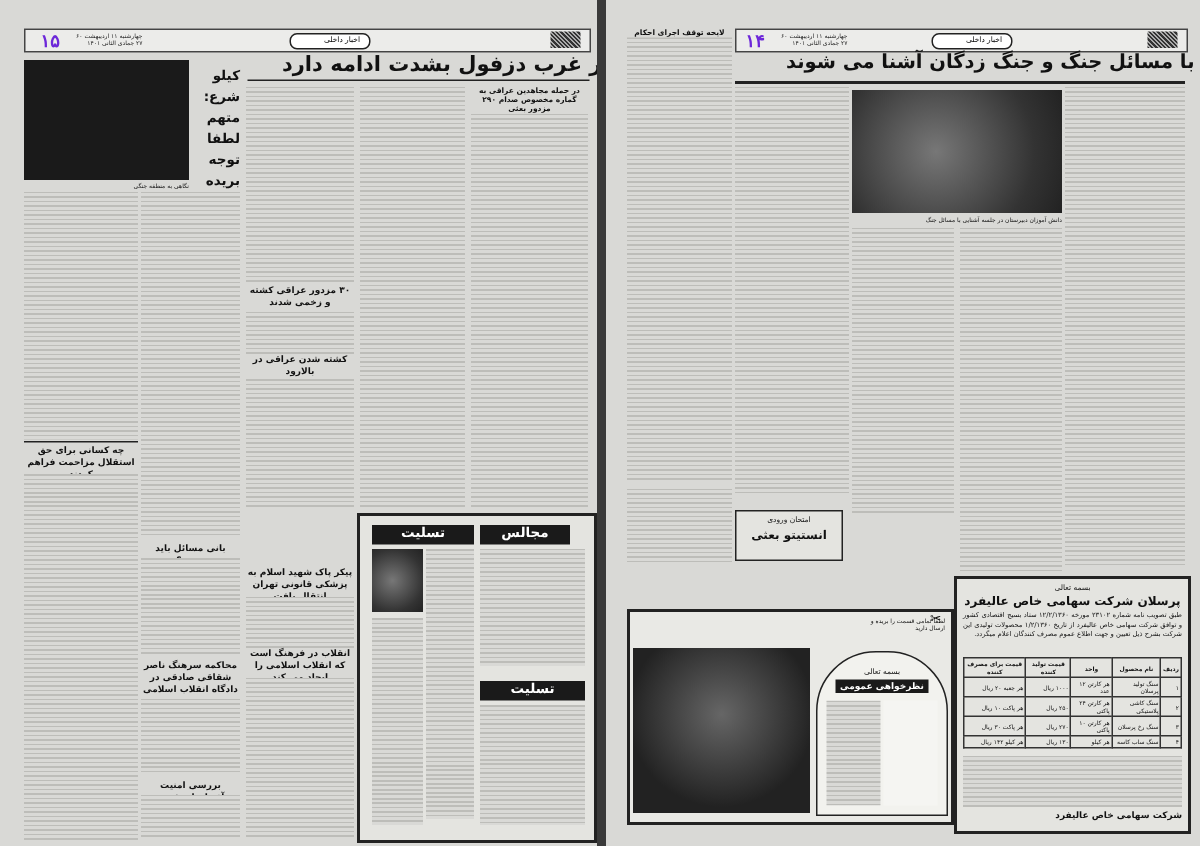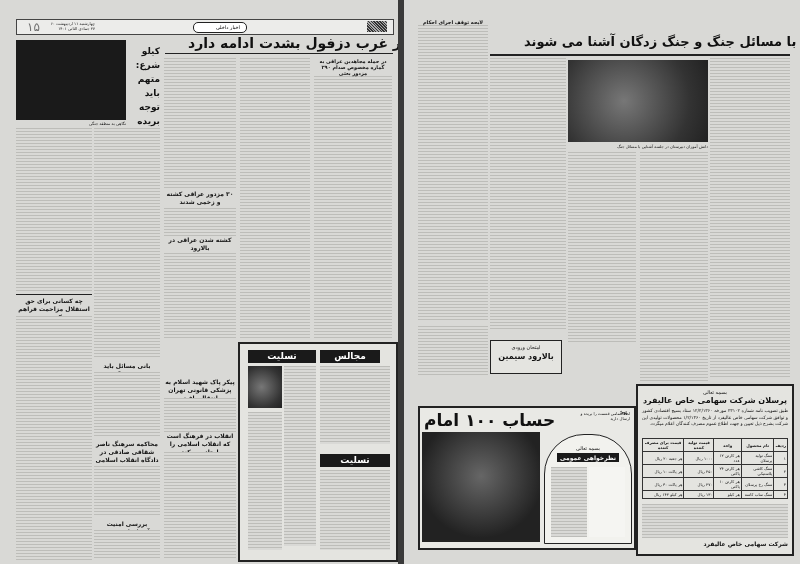--- a/index.html
+++ b/index.html
@@ -2,21 +2,21 @@
 <html><head>
 <meta charset="utf-8">
 <style>
   html,body{margin:0;padding:0;}
   body{width:800px;height:564px;background:#8a8a8a;position:relative;overflow:hidden;font-family:"DejaVu Sans",sans-serif;}
   .page{position:absolute;top:0;height:564px;background:#d9d9d6;overflow:hidden;}
   .page.left{left:0;width:398px;}
   .page.right{left:404px;width:396px;}
   .gutter{position:absolute;left:398px;top:0;width:6px;height:564px;background:#3a3a3a;}
   .masthead{position:absolute;top:19px;height:14px;border:1px solid #444;background:#ececea;}
-  .pg-num{position:absolute;top:0px;font-size:12px;font-weight:normal;color:#737373;font-family:"DejaVu Serif",serif;}
+  .pg-num{position:absolute;top:0px;font-size:12px;font-weight:bold;color:#6d28d9;font-family:"DejaVu Serif",serif;}
   .date{position:absolute;top:1px;font-size:4px;line-height:5px;color:#222;direction:rtl;width:50px;}
   .section-tag{position:absolute;top:2px;height:9px;border:1px solid #222;border-radius:5px;background:#fff;font-size:5px;line-height:9px;text-align:right;padding:0 6px;direction:rtl;}
   .logo{position:absolute;top:1px;width:20px;height:11px;background:repeating-linear-gradient(45deg,#333 0 1px,#aaa 1px 2px);}
   .headline{position:absolute;direction:rtl;font-weight:bold;color:#111;white-space:nowrap;font-family:"DejaVu Sans",sans-serif;}
   .rule{position:absolute;background:#222;}
   .col{position:absolute;background:repeating-linear-gradient(180deg,#bdbdb9 0 1px,#d9d9d6 1px 3px);}
   .photo{position:absolute;background:#1a1a1a;}
   .photo.grey{background:radial-gradient(circle at 40% 50%,#777,#333 70%,#222);}
   .subhead{position:absolute;direction:rtl;font-weight:bold;font-size:6px;line-height:8px;color:#111;text-align:center;background:#d9d9d6;}
   .box{position:absolute;border:1px solid #222;background:#e4e4e0;}
@@ -36,21 +36,21 @@
     <span class="section-tag" style="left:176px;width:40px;">اخبار داخلی</span>
     <span class="logo" style="left:350px;"></span>
   </div>
 
   <div class="headline" style="left:188px;top:35px;font-size:14px;">نبرد تن به تن در غرب دزفول بشدت ادامه دارد</div>
   <div class="rule" style="left:165px;top:53px;width:228px;height:1px;"></div>
 
   <div class="photo" style="left:16px;top:40px;width:110px;height:80px;"></div>
   <div class="headline" style="left:126px;top:44px;font-size:9px;line-height:14px;width:34px;white-space:normal;text-align:right;">
     <span>کیلو شرع:</span>
-    <span>متهم باید</span>
+    <span>متهم لطفا</span>
     <span>توجه بریده</span>
   </div>
   <div class="caption" style="left:18px;top:121px;width:108px;">نگاهی به منطقه جنگی</div>
 
   <div class="col" style="left:16px;top:128px;width:76px;height:165px;"></div>
   <div class="col" style="left:94px;top:128px;width:66px;height:230px;"></div>
   <div class="col" style="left:164px;top:58px;width:72px;height:280px;"></div>
   <div class="col" style="left:240px;top:58px;width:70px;height:280px;"></div>
   <div class="col" style="left:314px;top:58px;width:78px;height:280px;"></div>
   <div class="small" style="left:314px;top:58px;width:78px;font-weight:bold;background:#d9d9d6;">در حمله مجاهدین عراقی به گماره مخصوص صدام ۲۹۰ مزدور بعثی</div>
@@ -85,39 +85,44 @@
     <div class="col" style="left:80px;top:126px;width:70px;height:80px;"></div>
   </div>
 </div>
 
 <div class="gutter"></div>
 
 <div class="page right">
   <div class="col" style="left:14px;top:22px;width:70px;height:300px;"></div>
   <div class="small" style="left:14px;top:19px;width:70px;font-weight:bold;background:#d9d9d6;">لایحه توقف اجرای احکام</div>
 
+  <div class="masthead" style="left:86px;width:300px;">
+    <span class="pg-num" style="left:6px;">۱۴</span>
+    <span class="date" style="left:24px;"><span>چهارشنبه ۱۱ اردیبهشت ۶۰</span><br><span>۲۷ جمادی الثانی ۱۴۰۱</span></span>
+    <span class="section-tag" style="left:130px;width:40px;">اخبار داخلی</span>
+    <span class="logo" style="left:274px;"></span>
+  </div>
 
   <div class="headline" style="left:120px;top:34px;font-size:13px;">دانش آموزان با مسائل جنگ و جنگ زدگان آشنا می شوند</div>
   <div class="rule" style="left:86px;top:54px;width:300px;height:2px;"></div>
 
   <div class="col" style="left:86px;top:58px;width:76px;height:272px;"></div>
   <div class="photo grey" style="left:164px;top:60px;width:140px;height:82px;"></div>
   <div class="caption" style="left:164px;top:144px;width:140px;">دانش آموزان دبیرستان در جلسه آشنایی با مسائل جنگ</div>
   <div class="col" style="left:164px;top:152px;width:68px;height:190px;"></div>
   <div class="col" style="left:236px;top:152px;width:68px;height:230px;"></div>
   <div class="col" style="left:306px;top:58px;width:80px;height:320px;"></div>
   <div class="col" style="left:14px;top:326px;width:70px;height:50px;"></div>
 
   <div class="box" style="left:86px;top:340px;width:70px;height:32px;">
     <div class="small" style="left:0;top:3px;width:70px;">امتحان ورودی</div>
-    <div class="small" style="left:0;top:11px;width:70px;font-size:8px;line-height:10px;font-weight:bold;">بالارود سیمین</div>
+    <div class="small" style="left:0;top:11px;width:70px;font-size:8px;line-height:10px;font-weight:bold;">انستیتو بعثی</div>
   </div>
 
   <div class="box" style="left:14px;top:406px;width:214px;height:140px;border-width:2px;background:#e9e9e5;">
-    <div class="headline" style="left:4px;top:2px;font-size:17px;">حساب ۱۰۰ امام</div>
     <div class="caption" style="left:160px;top:3px;width:50px;">لطفا تمامی قسمت را بریده و ارسال دارید</div>
     <span style="position:absolute;left:200px;top:0px;font-size:9px;">✂</span>
     <div class="photo" style="left:2px;top:24px;width:118px;height:110px;background:radial-gradient(circle at 50% 40%,#666,#222 70%);"></div>
     <div style="position:absolute;left:124px;top:26px;width:86px;height:108px;border:1px solid #222;border-radius:40px 40px 0 0;background:#f2f2ee;">
       <div class="small" style="left:0;top:10px;width:86px;">بسمه تعالی</div>
       <div class="box-title" style="left:12px;top:18px;width:62px;height:9px;font-size:6px;line-height:9px;">نظرخواهی عمومی</div>
       <div class="col" style="left:6px;top:32px;width:36px;height:70px;"></div>
       <div class="col" style="left:44px;top:32px;width:36px;height:70px;background:#f5f5f2;"></div>
     </div>
   </div>

